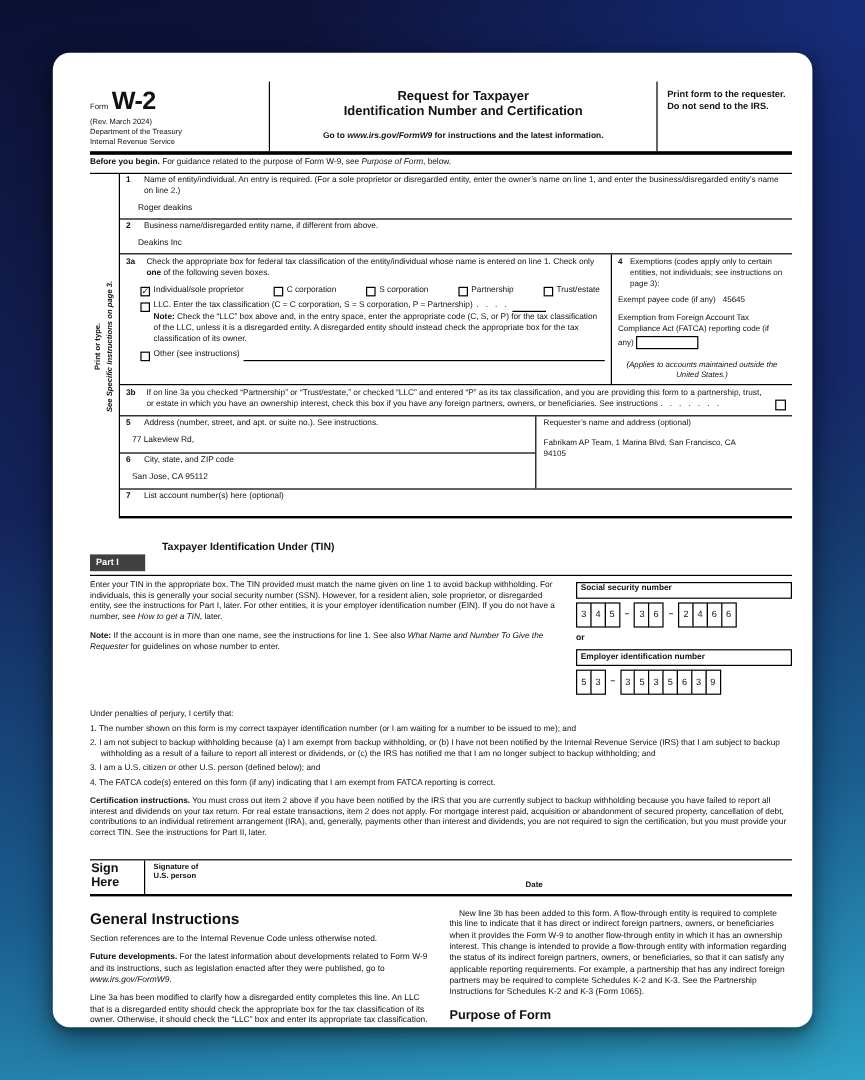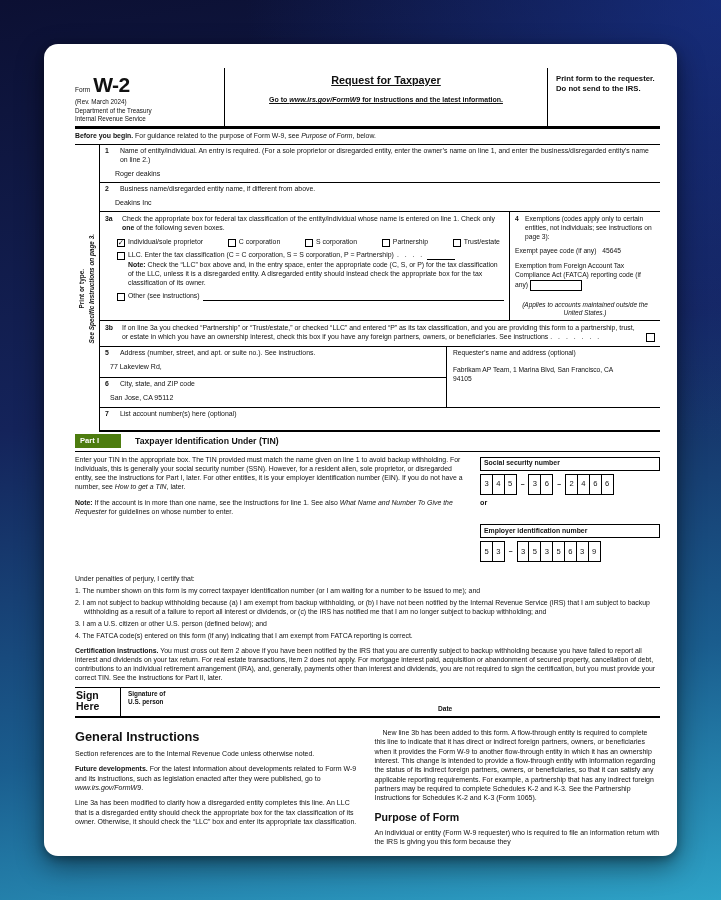--- a/index.html
+++ b/index.html
@@ -24,21 +24,21 @@
   .b { font-weight:bold; }
   .i { font-style:italic; }
   .bi { font-weight:bold; font-style:italic; }
 
   
   .hdr { display:flex; border-bottom:3px solid #000; }
   .hdr-left { width:150px; border-right:1.2px solid #000; padding:3px 6px 2px 0; }
   .form-word { font-size:6.5px; margin-right:3px; }
   .w9 { font-size:21px; font-weight:bold; letter-spacing:-0.5px; }
   .hdr-small { font-size:6.3px; line-height:1.35; }
-  .hdr-mid { flex:1; border-right:1.2px solid #000; text-align:center; padding:6px 10px 3px;text-decoration:underline; }
+  .hdr-mid { flex:1; border-right:1.2px solid #000; text-align:center; padding:6px 10px 3px; }
   .title-line { font-size:10.8px; font-weight:bold; line-height:1.25; }
   .goto { font-size:7px; font-weight:bold; margin-top:8px; }
   .hdr-right { width:112px; padding:6px 0 0 8px; font-size:7.7px; font-weight:bold; line-height:1.35; }
 
   .beforebegin { padding:3px 0 3.5px; border-bottom:1.2px solid #000; }
 
   
   .main { display:flex; }
   .vstrip { width:24px; display:flex; align-items:center; justify-content:flex-end; padding-right:2px; }
   .vtext { writing-mode:vertical-rl; transform:rotate(180deg); text-align:center; font-size:6.4px; line-height:1.6; }
@@ -76,40 +76,40 @@
   .c56 { flex:1; border-right:1.2px solid #000; }
   .row5 { border-bottom:1.2px solid #000; padding:2px 5px 4px; }
   .row6 { padding:2px 5px 3px; }
   .creq { width:213px; padding:2.5px 6px; font-size:6.7px; }
   .reqval { margin-top:7px; padding-right:28px; line-height:1.4; }
 
   .row7 { border-bottom:2.6px solid #000; padding:2px 5px 11px; }
 
   
   .parthdr { display:flex; align-items:center; padding:2.5px 0 3px; border-bottom:1.6px solid #000; }
-  .badge { background:#4d7c0f; color:#fff; font-weight:bold; font-size:7.6px; padding:1.5px 12px 2px 5px; margin-right:14px; min-width:46px; }
+  .badge { background:#404040; color:#fff; font-weight:bold; font-size:7.6px; padding:1.5px 12px 2px 5px; margin-right:14px; min-width:46px;margin-top:28px; }
   .parttitle { font-weight:bold; font-size:8.7px; }
 
   .p1body { display:flex; padding:4px 0 5px; }
   .p1text { flex:1; padding-right:12px; }
   .p1text p { margin:0 0 7px; }
   .p1right { width:180px; padding-top:1px; }
   .boxlabel { border:1.2px solid #000; font-weight:bold; padding:1.5px 3px; margin-bottom:3px; font-size:6.9px; }
   .digits { display:flex; align-items:center; margin:2px 0 3px; }
   .dcell { width:13px; height:21px; border:1.2px solid #000; display:flex; align-items:center; justify-content:center; font-size:7.6px; background:#fff; }
   .dcell + .dcell { margin-left:-1.2px; }
   .dash { margin:0 4px; font-weight:bold; }
-  .orword { font-weight:bold; font-size:7.2px; margin:1px 0 17px; }
+  .orword { font-weight:bold; font-size:7.2px; margin:1px 0 6px; }
 
   .p2body { padding:3px 0 0; }
   .p2body .intro { margin:2px 0 3px; }
   .p2item { padding-left:9px; text-indent:-9px; margin:3px 0; }
   .certpara { margin-top:6px; }
 
-  .signrow { border-top:1.2px solid #000; border-bottom:2.6px solid #000; display:flex; margin-top:4px; }
+  .signrow { border-top:1.2px solid #000; border-bottom:2.6px solid #000; display:flex; margin-top:16px; }
   .signcell { width:46px; font-size:10.5px; font-weight:bold; line-height:1.1; padding:2px 0 3px 1px; border-right:1.2px solid #000; }
   .sigcell { flex:1; padding:2px 7px 9px; font-size:6.4px; font-weight:bold; line-height:1.35; }
   .datecell { width:222px; font-size:6.6px; font-weight:bold; display:flex; align-items:flex-end; padding-bottom:3px; }
 
   
   .gi { display:flex; gap:14px; margin-top:10px; font-size:7px; line-height:1.33; }
   .gicol { flex:1; }
   .gi h1 { font-size:12.8px; margin:0 0 4px; }
   .gi h2 { font-size:10.6px; margin:8px 0 3px; }
   .gi p { margin:0 0 6px; }
@@ -126,20 +126,21 @@
     <div class="hdr-left">
       <div>
         <span class="form-word">Form</span><span class="w9">W-2</span>
       </div>
       <div class="hdr-small">(Rev. March 2024)</div>
       <div class="hdr-small">Department of the Treasury</div>
       <div class="hdr-small">Internal Revenue Service</div>
     </div>
     <div class="hdr-mid">
       <div class="title-line">Request for Taxpayer</div>
+      <div class="title-line">Identification Number and Certification</div>
       <div class="goto">
         <span>Go to </span><span class="bi">www.irs.gov/FormW9</span><span> for instructions and the latest information.</span>
       </div>
     </div>
     <div class="hdr-right">Print form to the requester. Do not send to the IRS.</div>
   </div>
 
   <div class="beforebegin">
     <span class="b">Before you begin.</span><span> For guidance related to the purpose of Form W-9, see </span><span class="i">Purpose of Form</span><span>, below.</span>
   </div>

